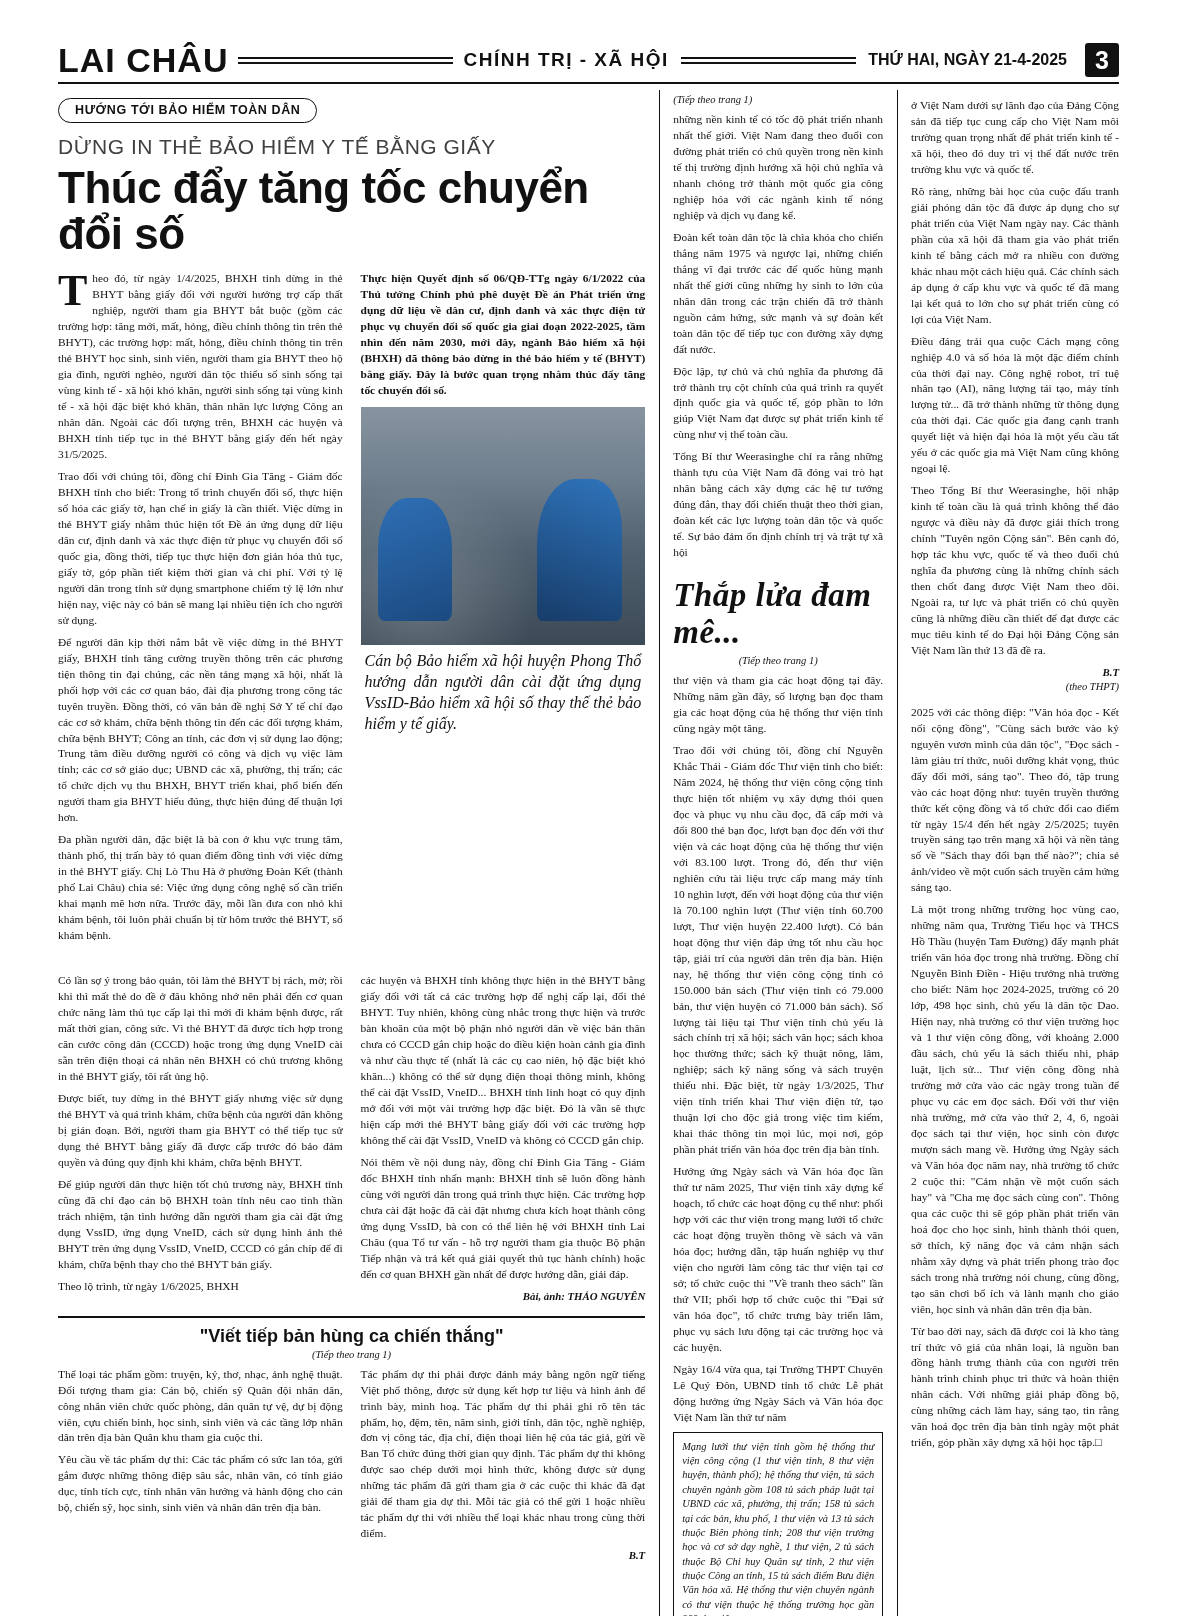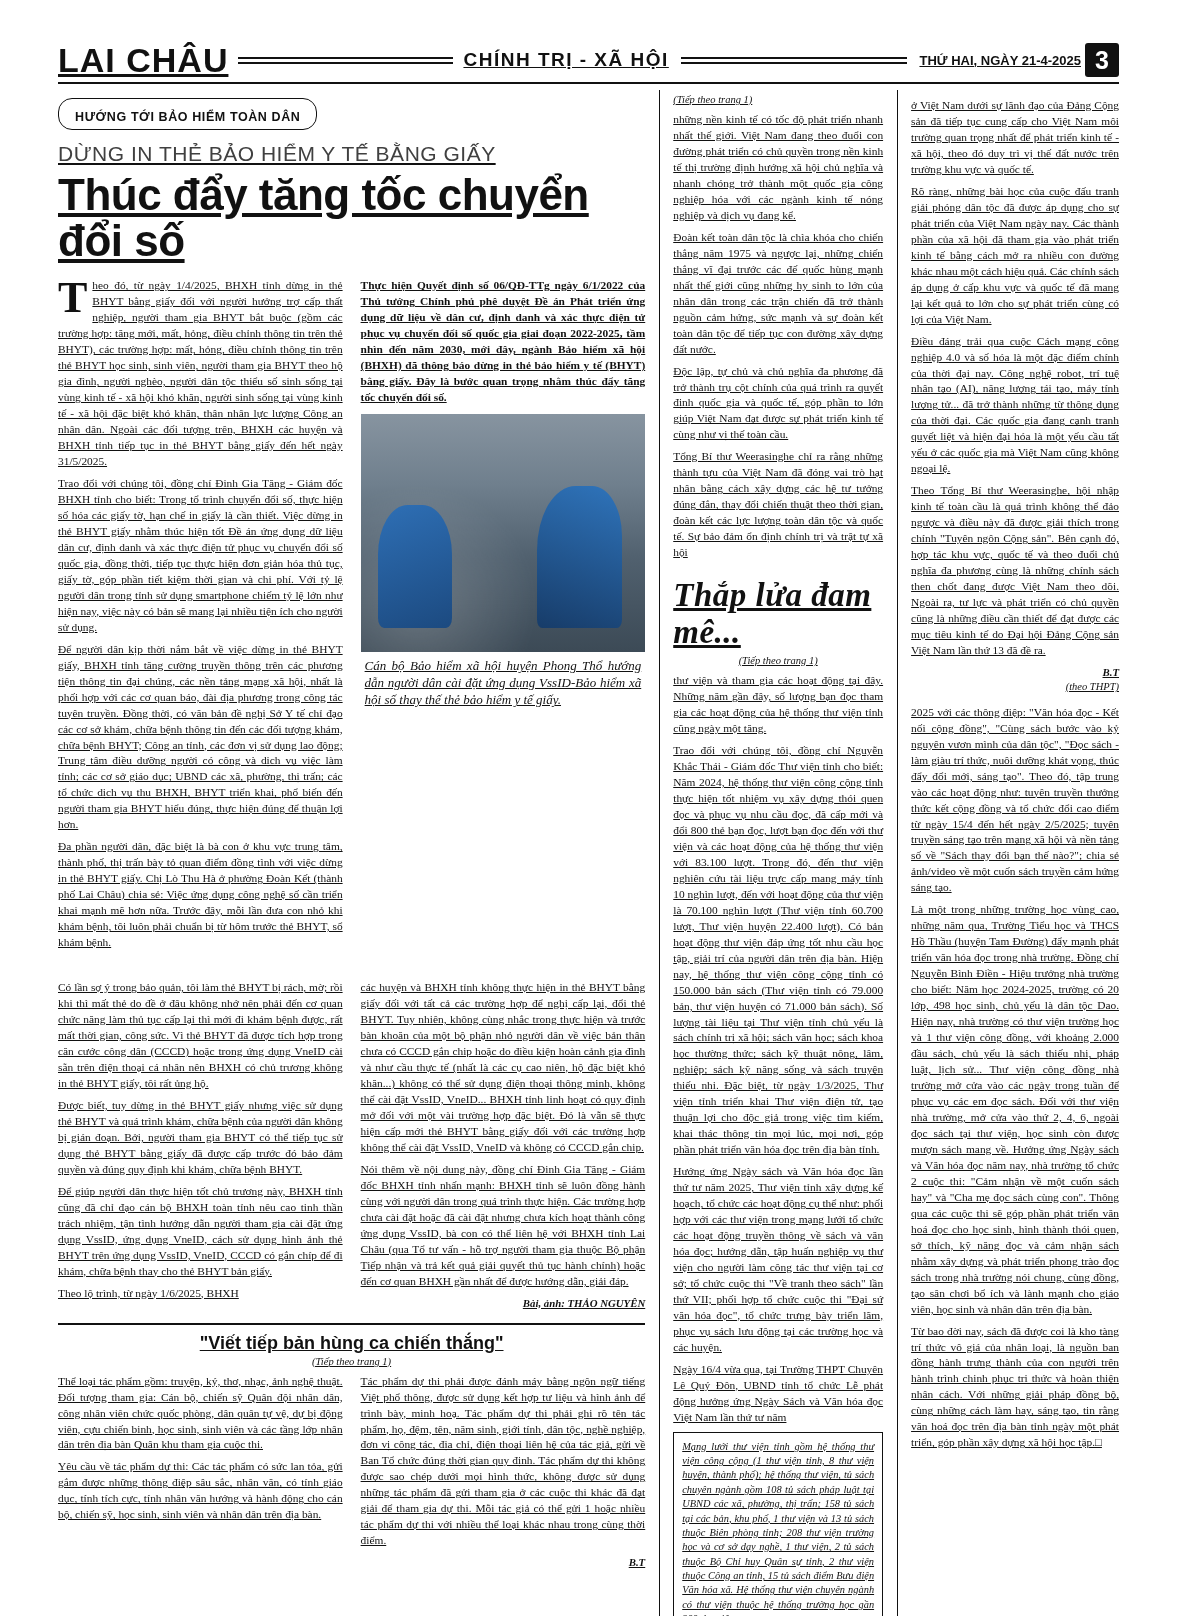--- a/index.html
+++ b/index.html
@@ -5,72 +5,72 @@
   * { box-sizing: border-box; }
   html, body { margin:0; padding:0; }
   body {
     width:1177px; height:1616px;
     background:#ffffff;
     font-family:"Liberation Serif", serif;
     color:#111;
     position:relative;
     overflow:hidden;
   }
-  .page { position:relative; width:1177px; height:1376px; padding:0 58px;text-decoration:underline; }
+  .page { position:relative; width:1177px; height:1376px; padding:0 58px; }
 
   
   .masthead { display:flex; align-items:center; gap:0; padding-top:42px; height:78px; }
   .mh-name {
     font-family:"Liberation Sans", sans-serif;
     font-weight:bold; font-size:34px; letter-spacing:1px; white-space:nowrap;
   }
   .rule-double { flex:0 0 auto; height:7px; border-top:2px solid #111; border-bottom:2px solid #111; }
   .rule-left { width:215px; margin:0 10px; }
   .rule-right { flex:1 1 auto; margin:0 12px; }
   .mh-section {
     font-family:"Liberation Sans", sans-serif;
     font-weight:bold; font-size:19px; letter-spacing:1.5px; white-space:nowrap;
   }
   .mh-date {
     font-family:"Liberation Sans", sans-serif;
-    font-weight:bold; font-size:13px; white-space:nowrap; margin-right:4px;
+    font-weight:bold; font-size:16px; white-space:nowrap; margin-right:18px;
   }
   .mh-pageno {
     width:34px; height:34px; background:#111; color:#fff;
     font-family:"Liberation Sans", sans-serif; font-weight:bold; font-size:25px;
     display:flex; align-items:center; justify-content:center; border-radius:3px;
   }
   .mh-thinrule { height:2px; background:#111; margin-top:4px; }
 
   
   .tag {
     display:inline-block;
     border:1.5px solid #111; border-radius:14px;
-    padding:11px 16px 5px;
+    padding:4px 16px 5px;
     font-family:"Liberation Sans", sans-serif;
     font-weight:bold; font-size:12.5px; letter-spacing:.6px;
     text-transform:uppercase;
   }
   .kicker {
     font-family:"Liberation Sans", sans-serif;
     font-size:21px; letter-spacing:.5px; margin:12px 0 2px; color:#404040;
   }
   .headline-main {
     font-family:"Liberation Sans", sans-serif;
     font-weight:bold; font-size:44px; letter-spacing:-.5px; line-height:1.05;
     margin:6px 0 14px;
   }
   .body-col { font-size:11.4px; line-height:1.40; text-align:justify; hyphens:auto; }
   .body-col p { margin:0 0 6px; }
   .dropcap::first-letter {
     float:left; font-size:44px; line-height:36px; padding:2px 5px 0 0; font-weight:bold;
     font-family:"Liberation Serif", serif;
   }
   .caption {
-    font-size:13px; font-style:italic; line-height:1.32; padding:5px 4px 0;
+    font-size:16px; font-style:italic; line-height:1.32; padding:5px 4px 0;
     text-align:justify;
   }
   .photo {
     width:100%; position:relative; overflow:hidden; background:#6d7d8c;
   }
   .sub-head {
     font-family:"Liberation Sans", sans-serif; font-weight:bold;
     font-size:16.5px; text-align:center; margin:4px 0 2px;
   }
   .contd { font-size:10.5px; font-style:italic; text-align:center; margin:0 0 7px; }

